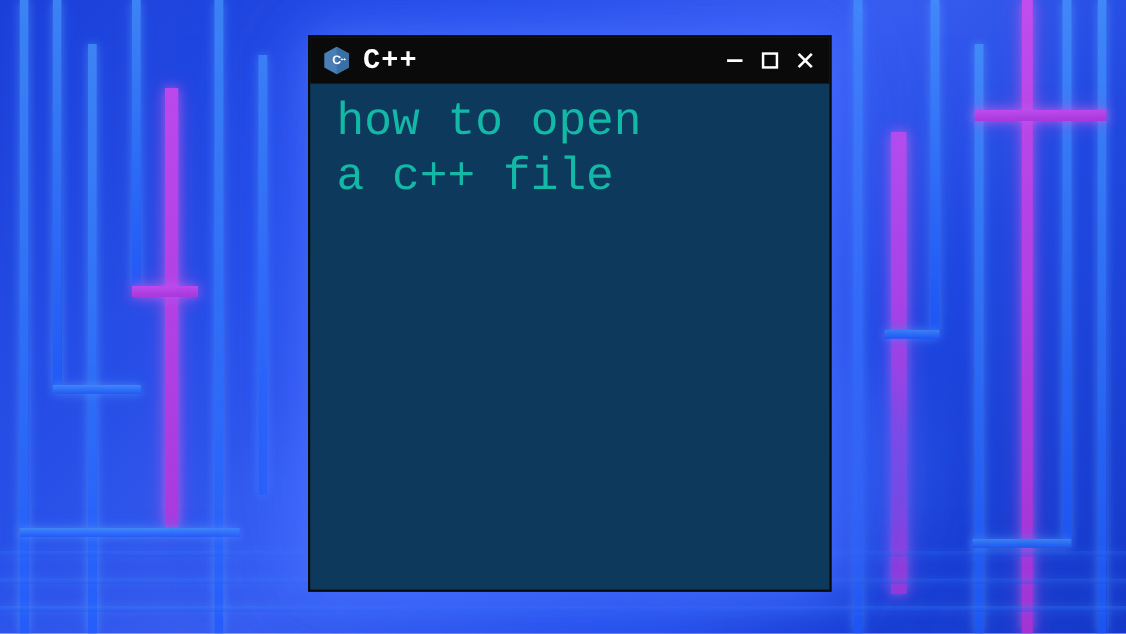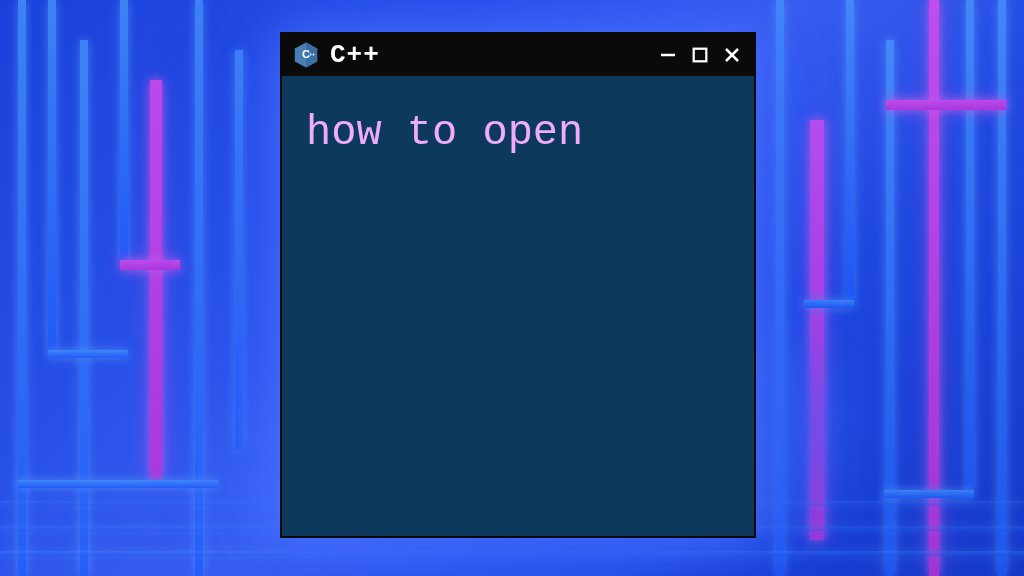--- a/index.html
+++ b/index.html
@@ -95,22 +95,22 @@
       height: 24px;
       display: flex;
       align-items: center;
       justify-content: center;
       cursor: pointer;
     }
     
     .ctrl-btn svg { stroke: #fff; stroke-width: 2.5; fill: none; }
     
     .window-body {
-      padding: 32px 24px;
-      color: #f0abfc;
+      padding: 10px 24px;
+      color: #14b8a6;
       font-size: 42px;
       line-height: 1.2;
       font-family: 'Courier New', monospace;
     }
     
     .body-line { white-space: nowrap; }
   </style>
 </head>
 <body>
 
@@ -172,14 +172,15 @@
       <div class="ctrl-btn">
         <svg viewBox="0 0 20 20" width="20" height="20">
             <line x1="4" y1="4" x2="16" y2="16"></line>
             <line x1="16" y1="4" x2="4" y2="16"></line>
           </svg>
       </div>
     </div>
   </div>
   <div class="window-body">
     <div class="body-line">how to open</div>
+    <div class="body-line">a c++ file</div>
   </div>
 </div>
 
 </body></html>

